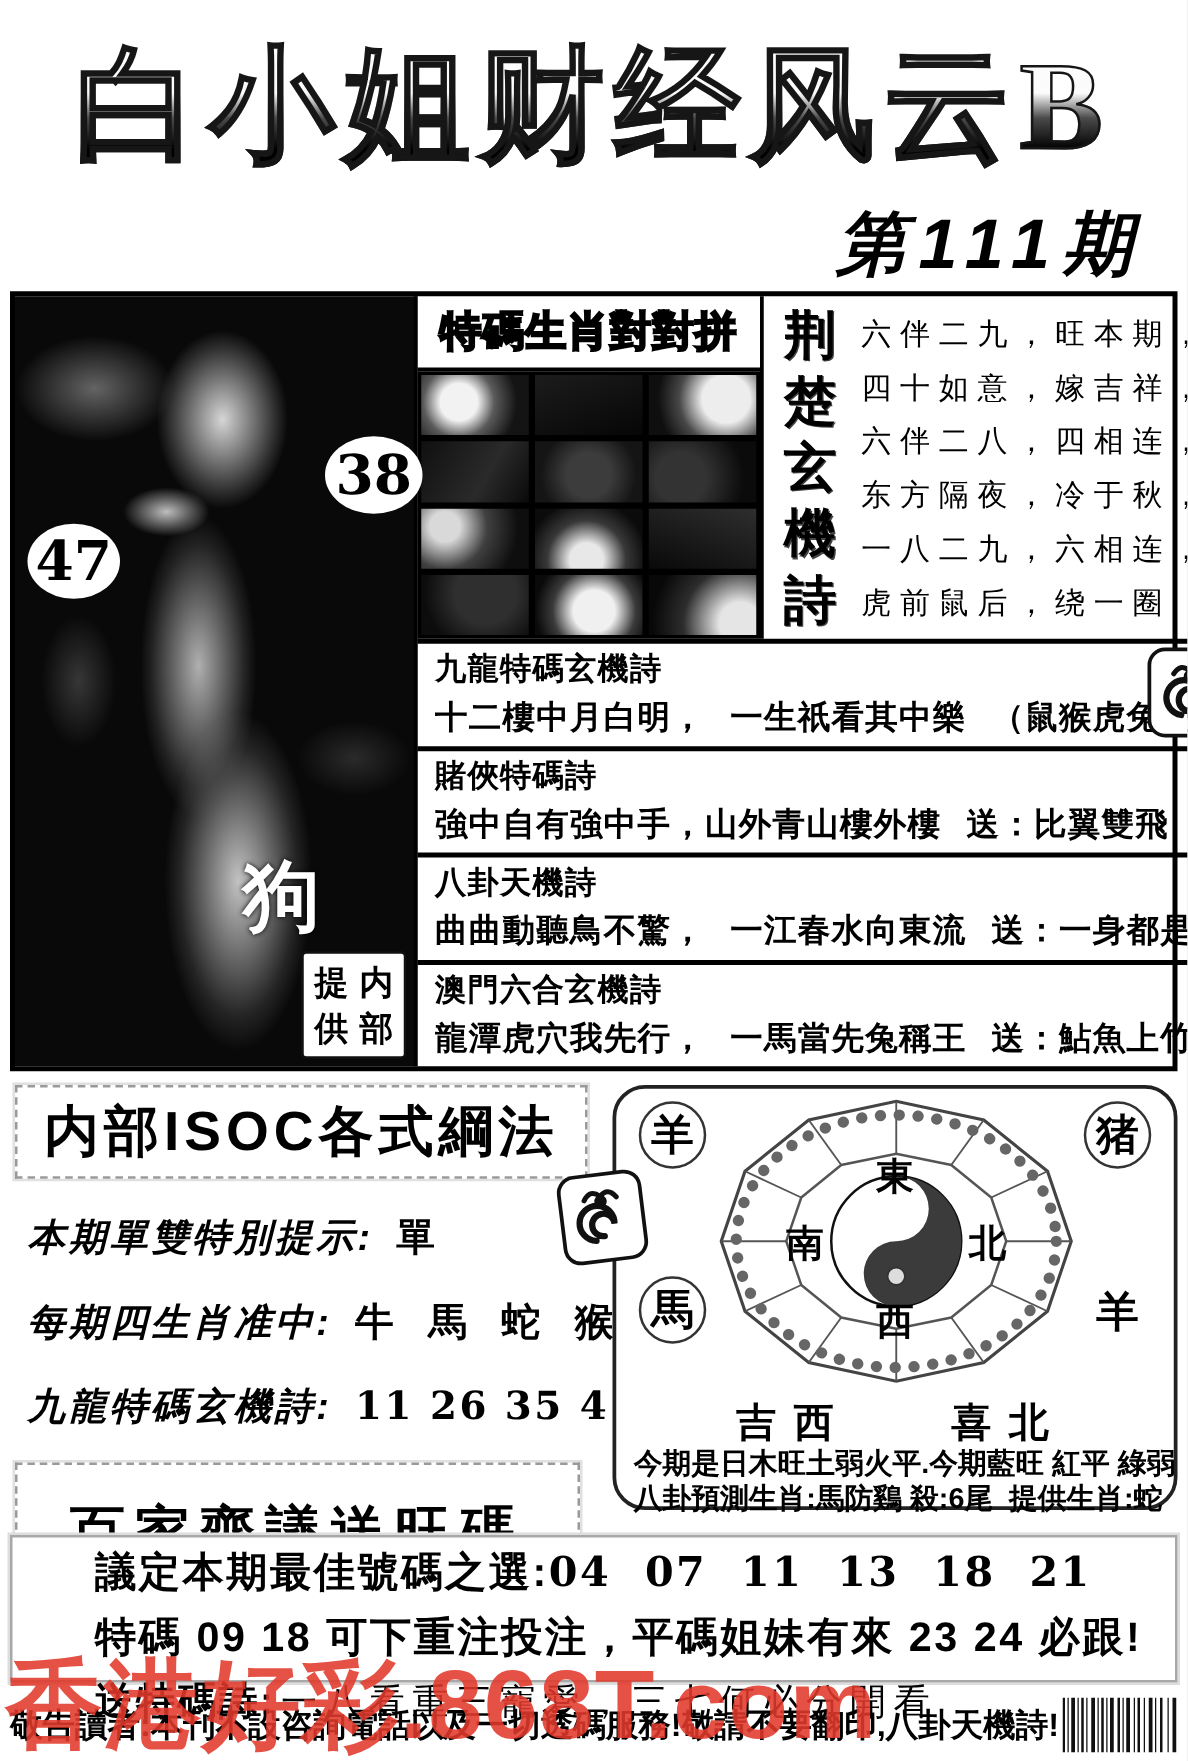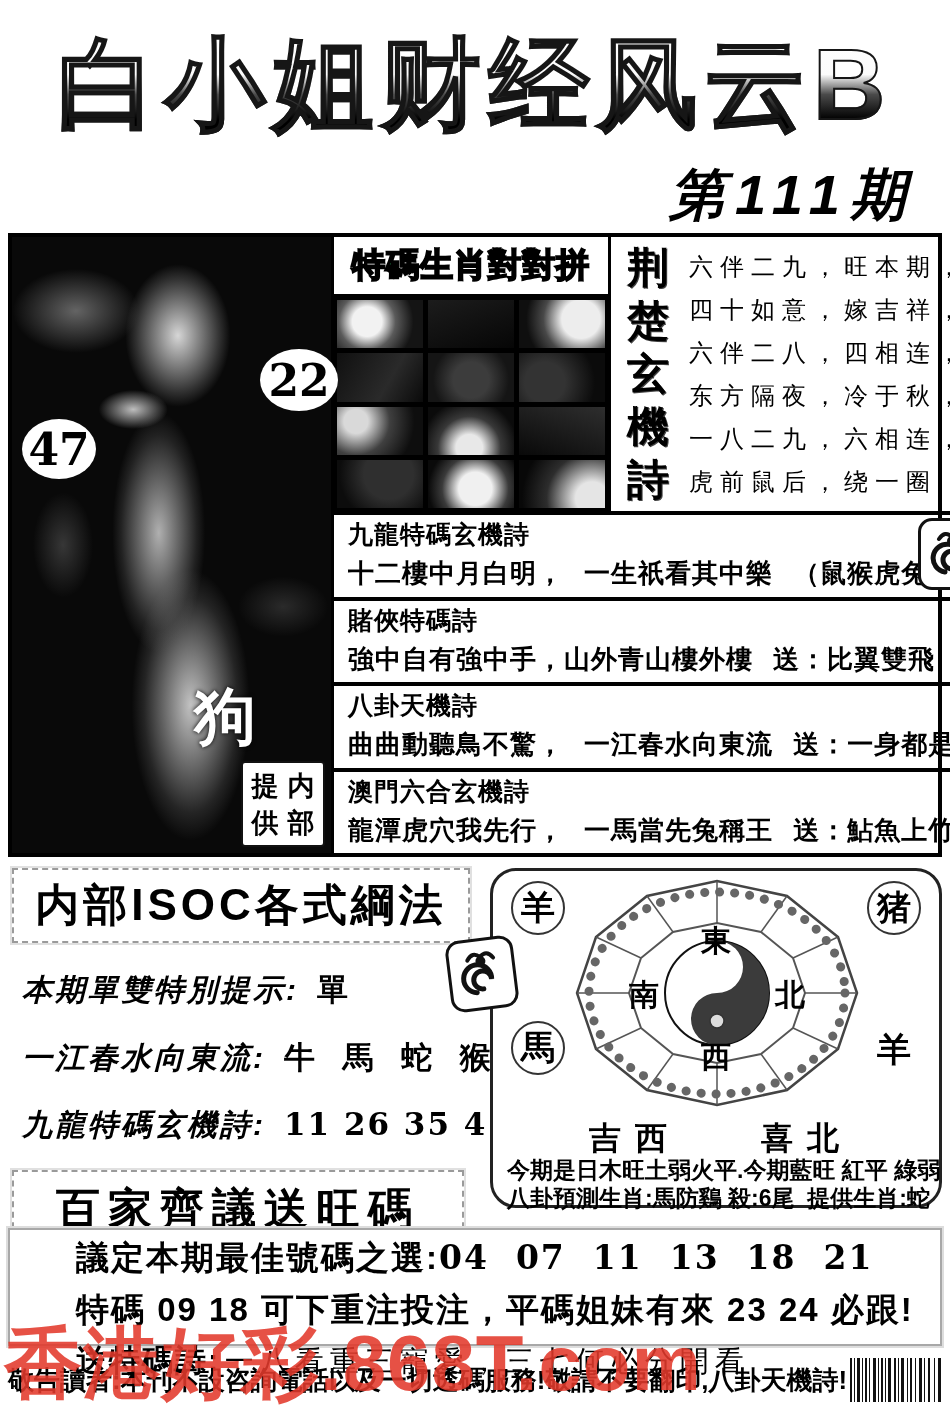--- a/index.html
+++ b/index.html
@@ -5,21 +5,21 @@
   * { margin:0; padding:0; box-sizing:border-box; }
   html,body { background:#e8e8e8; }
   .page {
     position:relative; width:950px; height:1409px; margin:0 auto;
     background:#fff; overflow:hidden; color:#000;
     font-family:"Liberation Sans", sans-serif;
   }
   
   .main-title {
     position:absolute; left:0; top:22px; width:950px; text-align:center;
-    font-family:Liberation Sans, sans-serif;
+    font-family:Liberation Serif, serif;
     font-size:100px; font-weight:900; letter-spacing:8px; line-height:1.25;
     color:#000;
     background:linear-gradient(180deg,#ffffff 0%,#fbfbfb 42%,#4a4a4a 58%,#000 78%);
     -webkit-background-clip:text; background-clip:text;
     -webkit-text-fill-color:transparent;
     -webkit-text-stroke:2px #161616;
     white-space:nowrap;
   }
   .issue {
     position:absolute; top:158px; right:28px;
@@ -115,21 +115,21 @@
   .isoc-header {
     border:2px dashed #9a9a9a; box-shadow:0 0 0 2px #e0e0e0; background:#fff;
     margin:2px 4px 0 4px; padding:6px 8px; text-align:center;
     font-size:44px; font-weight:900; letter-spacing:4px; white-space:nowrap;
   }
   .isoc-row { display:flex; align-items:baseline; margin:26px 0 0 14px; white-space:pre; }
   .isoc-label { font-size:30px; font-weight:800; letter-spacing:3px;font-style:italic; }
   .isoc-value { font-size:31px; font-weight:800; margin-left:18px; font-family:"DejaVu Serif", serif; letter-spacing:2px; }
   .isoc-sub {
     border:2px dashed #9a9a9a; box-shadow:0 0 0 2px #e0e0e0; background:#fff;
-    margin:24px 10px 0 4px; padding:8px 8px; text-align:center;
+    margin:24px 10px 0 4px; padding:24px 8px; text-align:center;
     font-size:44px; font-weight:900; letter-spacing:8px; white-space:nowrap;
   }
   .seal-mid { position:absolute; left:440px; top:72px; transform:rotate(-7deg); z-index:3; }
   
   .bagua-panel {
     position:absolute; left:482px; top:2px; width:452px; height:340px;
     border:3px solid #222; border-radius:26px; background:#fff;
   }
   .corner {
     position:absolute; width:54px; height:54px; border:2px solid #333; border-radius:50%;
@@ -176,21 +176,21 @@
 
 <div class="page">
 
   <div class="main-title">白小姐财经风云B</div>
   <div class="issue">第111期</div>
 
   <div class="main-box">
 
     <div class="photo">
       <div class="badge badge-47">47</div>
-      <div class="badge badge-22">22</div>
+      <div class="badge badge-22">38</div>
       <div class="photo-zodiac">狗</div>
       <div class="stamp-box">
         <span>提</span>
         <span>内</span>
         <span>供</span>
         <span>部</span>
       </div>
     </div>
 
     <div class="right-col">
@@ -264,21 +264,21 @@
 
   <div class="lower">
 
     <div class="isoc-panel">
       <div class="isoc-header">内部ISOC各式綱法</div>
       <div class="isoc-row">
         <span class="isoc-label">本期單雙特別提示:</span>
         <span class="isoc-value">單</span>
       </div>
       <div class="isoc-row">
-        <span class="isoc-label">一江春水向東流:</span>
+        <span class="isoc-label">每期四生肖准中:</span>
         <span class="isoc-value">牛  馬  蛇  猴</span>
       </div>
       <div class="isoc-row">
         <span class="isoc-label">九龍特碼玄機詩:</span>
         <span class="isoc-value">11 26 35 41 48</span>
       </div>
       <div class="isoc-sub">百家齊議送旺碼</div>
     </div>
 
     <div class="seal seal-mid">

